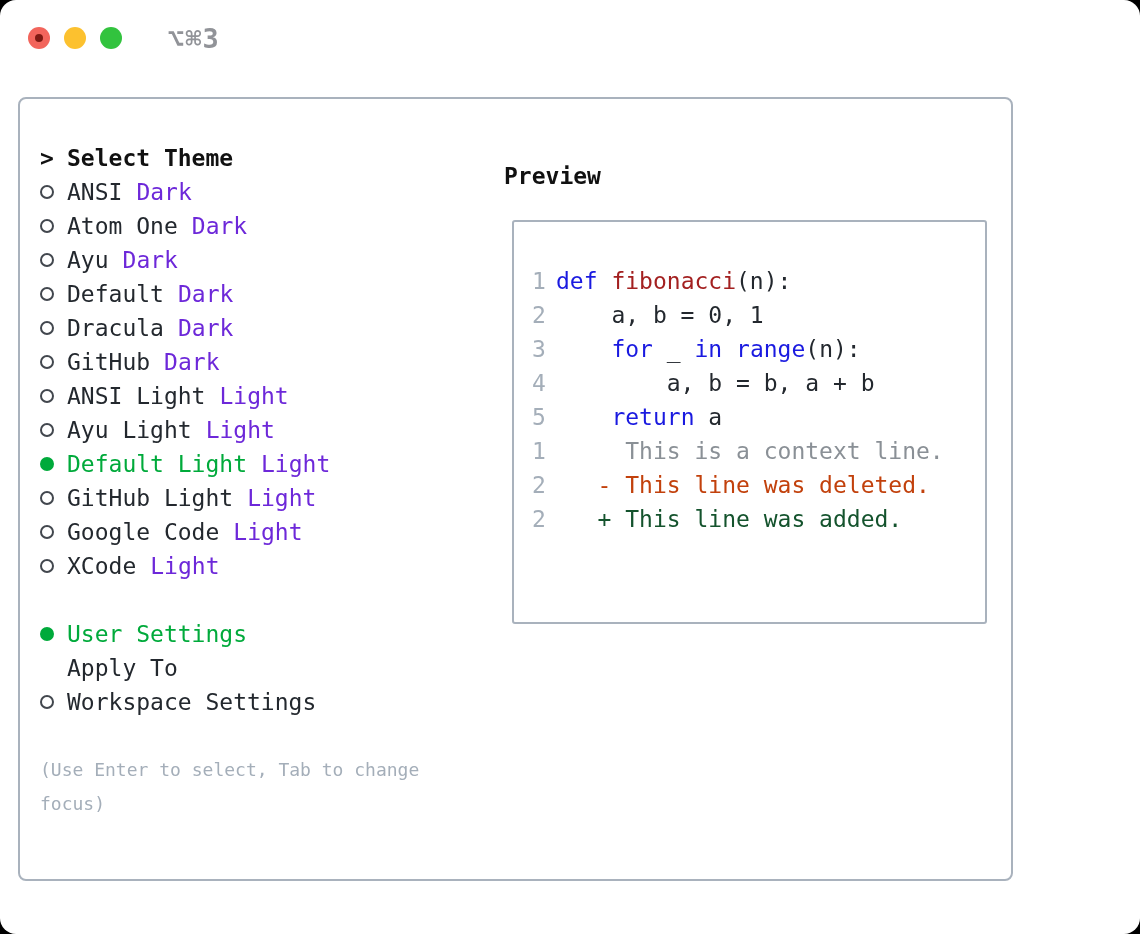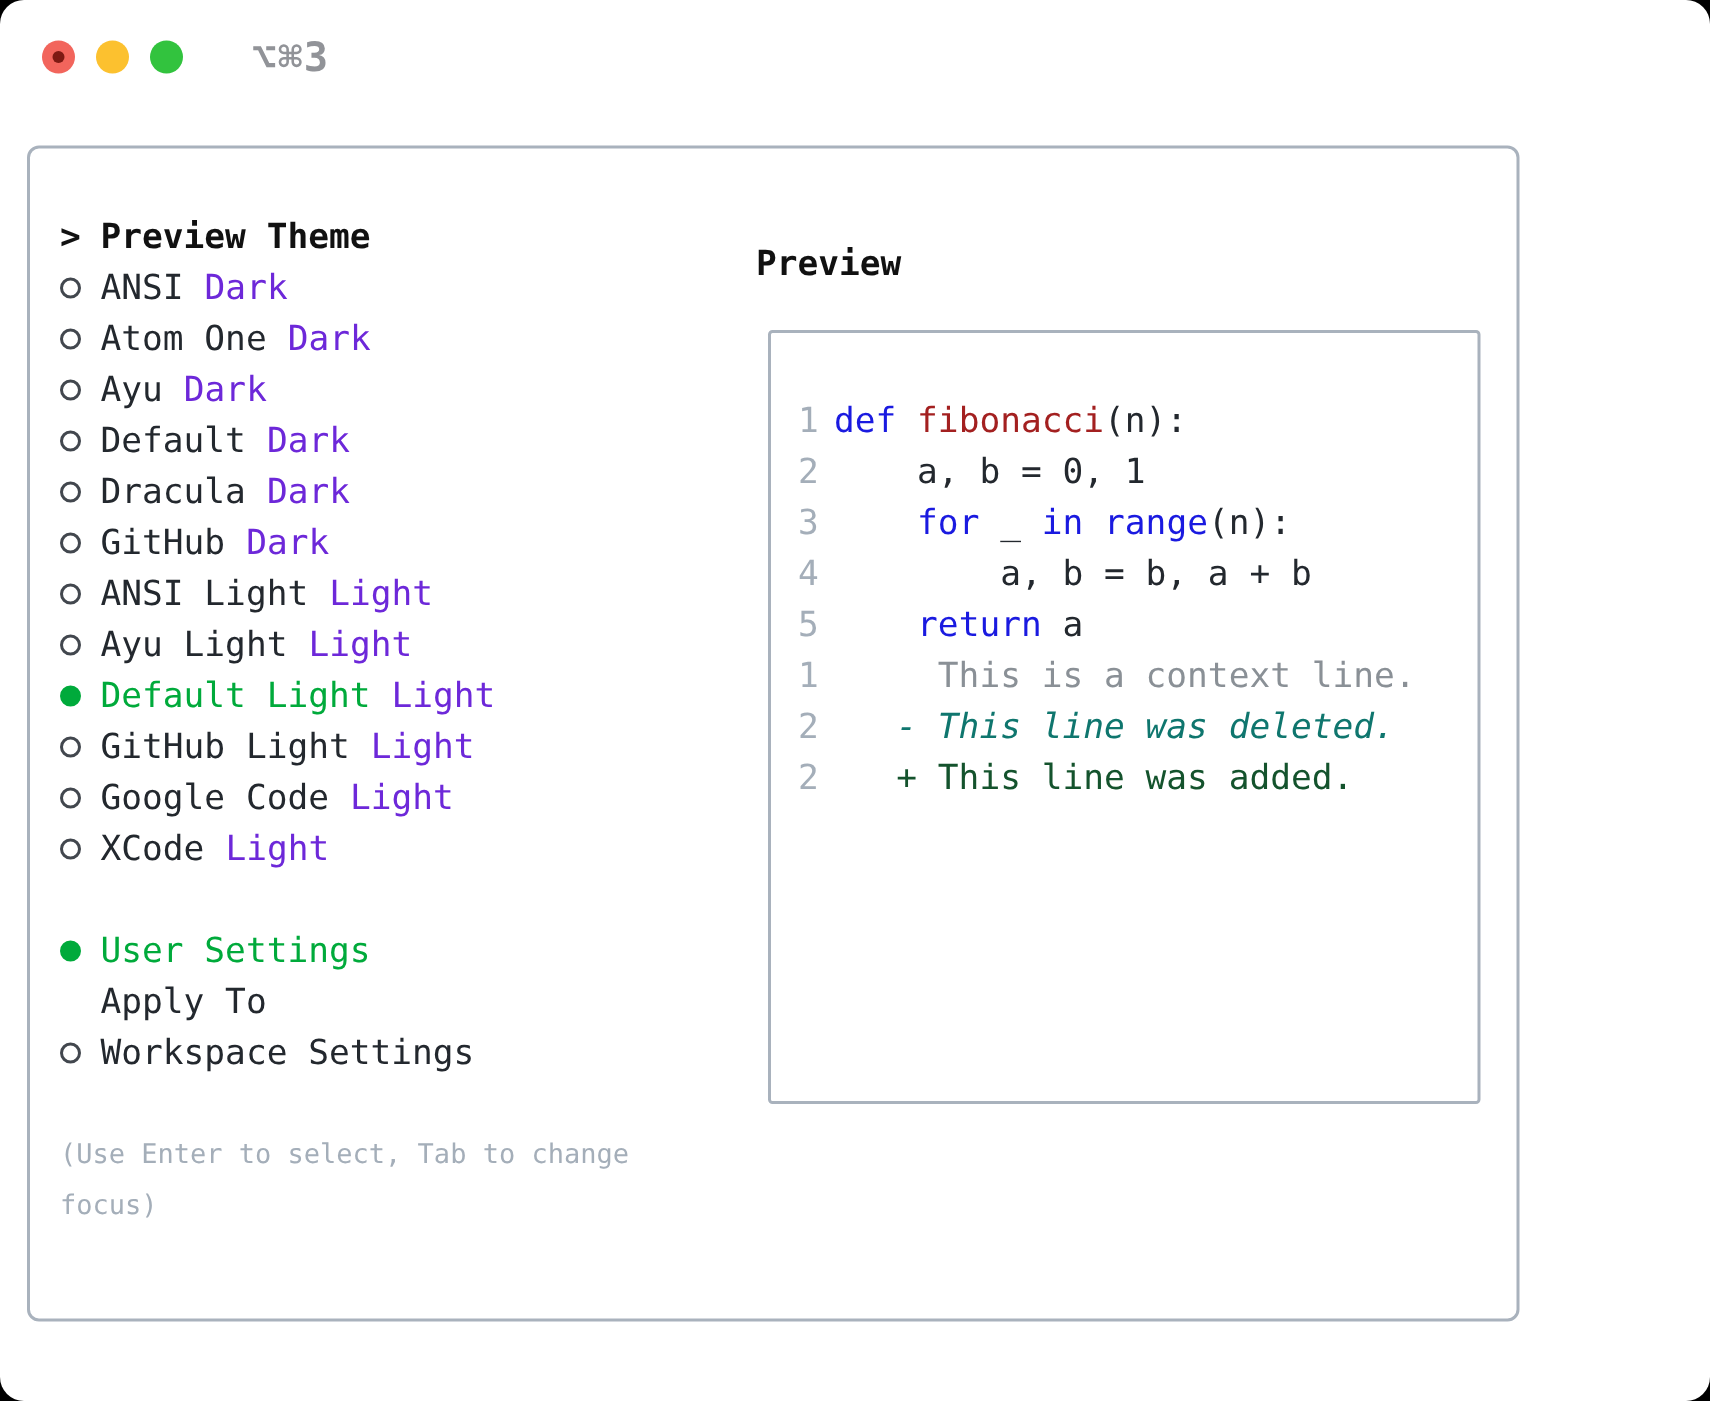--- a/index.html
+++ b/index.html
@@ -45,53 +45,53 @@
   .row.selected .t-name{color:#00aa3b;}
   .t-variant{color:#6d28d9;margin-left:14px;}
   .marker-spacer{display:inline-block;width:27px;}
   .spacer{height:34px;}
   .hint{
     width:402px;font-size:18px;line-height:34px;color:#a4aeb9;white-space:normal;
   }
   
   .right-col{position:absolute;left:484px;top:60px;}
   .preview-box{
-    margin-left:8px;margin-top:27px;width:475px;height:516px;box-sizing:border-box;
+    margin-left:8px;margin-top:27px;width:475px;height:404px;box-sizing:border-box;
     border:2px solid #a9b2bd;border-radius:3px;background:#fff;overflow:hidden;
   }
   .code-block{padding:42px 6px 0 18px;}
   .cl{height:34px;line-height:34px;font-size:23px;white-space:pre;}
   .cl.sep{}
   .ln{display:inline-block;width:24px;color:#a4aeb9;}
   .c-plain{color:#23282e;}
   .c-kw{color:#1a1ae0;}
   .c-fn{color:#a32020;}
   .c-ctx{color:#8a9096;}
-  .c-del{color:#0f766e;font-style:italic;}
+  .c-del{color:#c2410c;}
   .c-add{color:#14532d;text-align:right;}
 </style>
 </head>
 <body>
 
 <div class="window">
 
   <div class="titlebar">
     <button class="light light-close">
         <span class="dot"></span>
       </button>
     <button class="light light-min"></button>
     <button class="light light-max"></button>
     <span class="shortcut">⌥⌘3</span>
   </div>
 
   <div class="panel">
 
     <div class="left-col">
       <div class="row">
-        <span class="prompt">&gt;</span><span class="hdr">Preview Theme</span>
+        <span class="prompt">&gt;</span><span class="hdr">Select Theme</span>
       </div>
 
       <div class="row"><span class="radio"></span><span class="t-name">ANSI</span><span class="t-variant">Dark</span></div>
       <div class="row"><span class="radio"></span><span class="t-name">Atom One</span><span class="t-variant">Dark</span></div>
       <div class="row"><span class="radio"></span><span class="t-name">Ayu</span><span class="t-variant">Dark</span></div>
       <div class="row"><span class="radio"></span><span class="t-name">Default</span><span class="t-variant">Dark</span></div>
       <div class="row"><span class="radio"></span><span class="t-name">Dracula</span><span class="t-variant">Dark</span></div>
       <div class="row"><span class="radio"></span><span class="t-name">GitHub</span><span class="t-variant">Dark</span></div>
       <div class="row"><span class="radio"></span><span class="t-name">ANSI Light</span><span class="t-variant">Light</span></div>
       <div class="row"><span class="radio"></span><span class="t-name">Ayu Light</span><span class="t-variant">Light</span></div>

